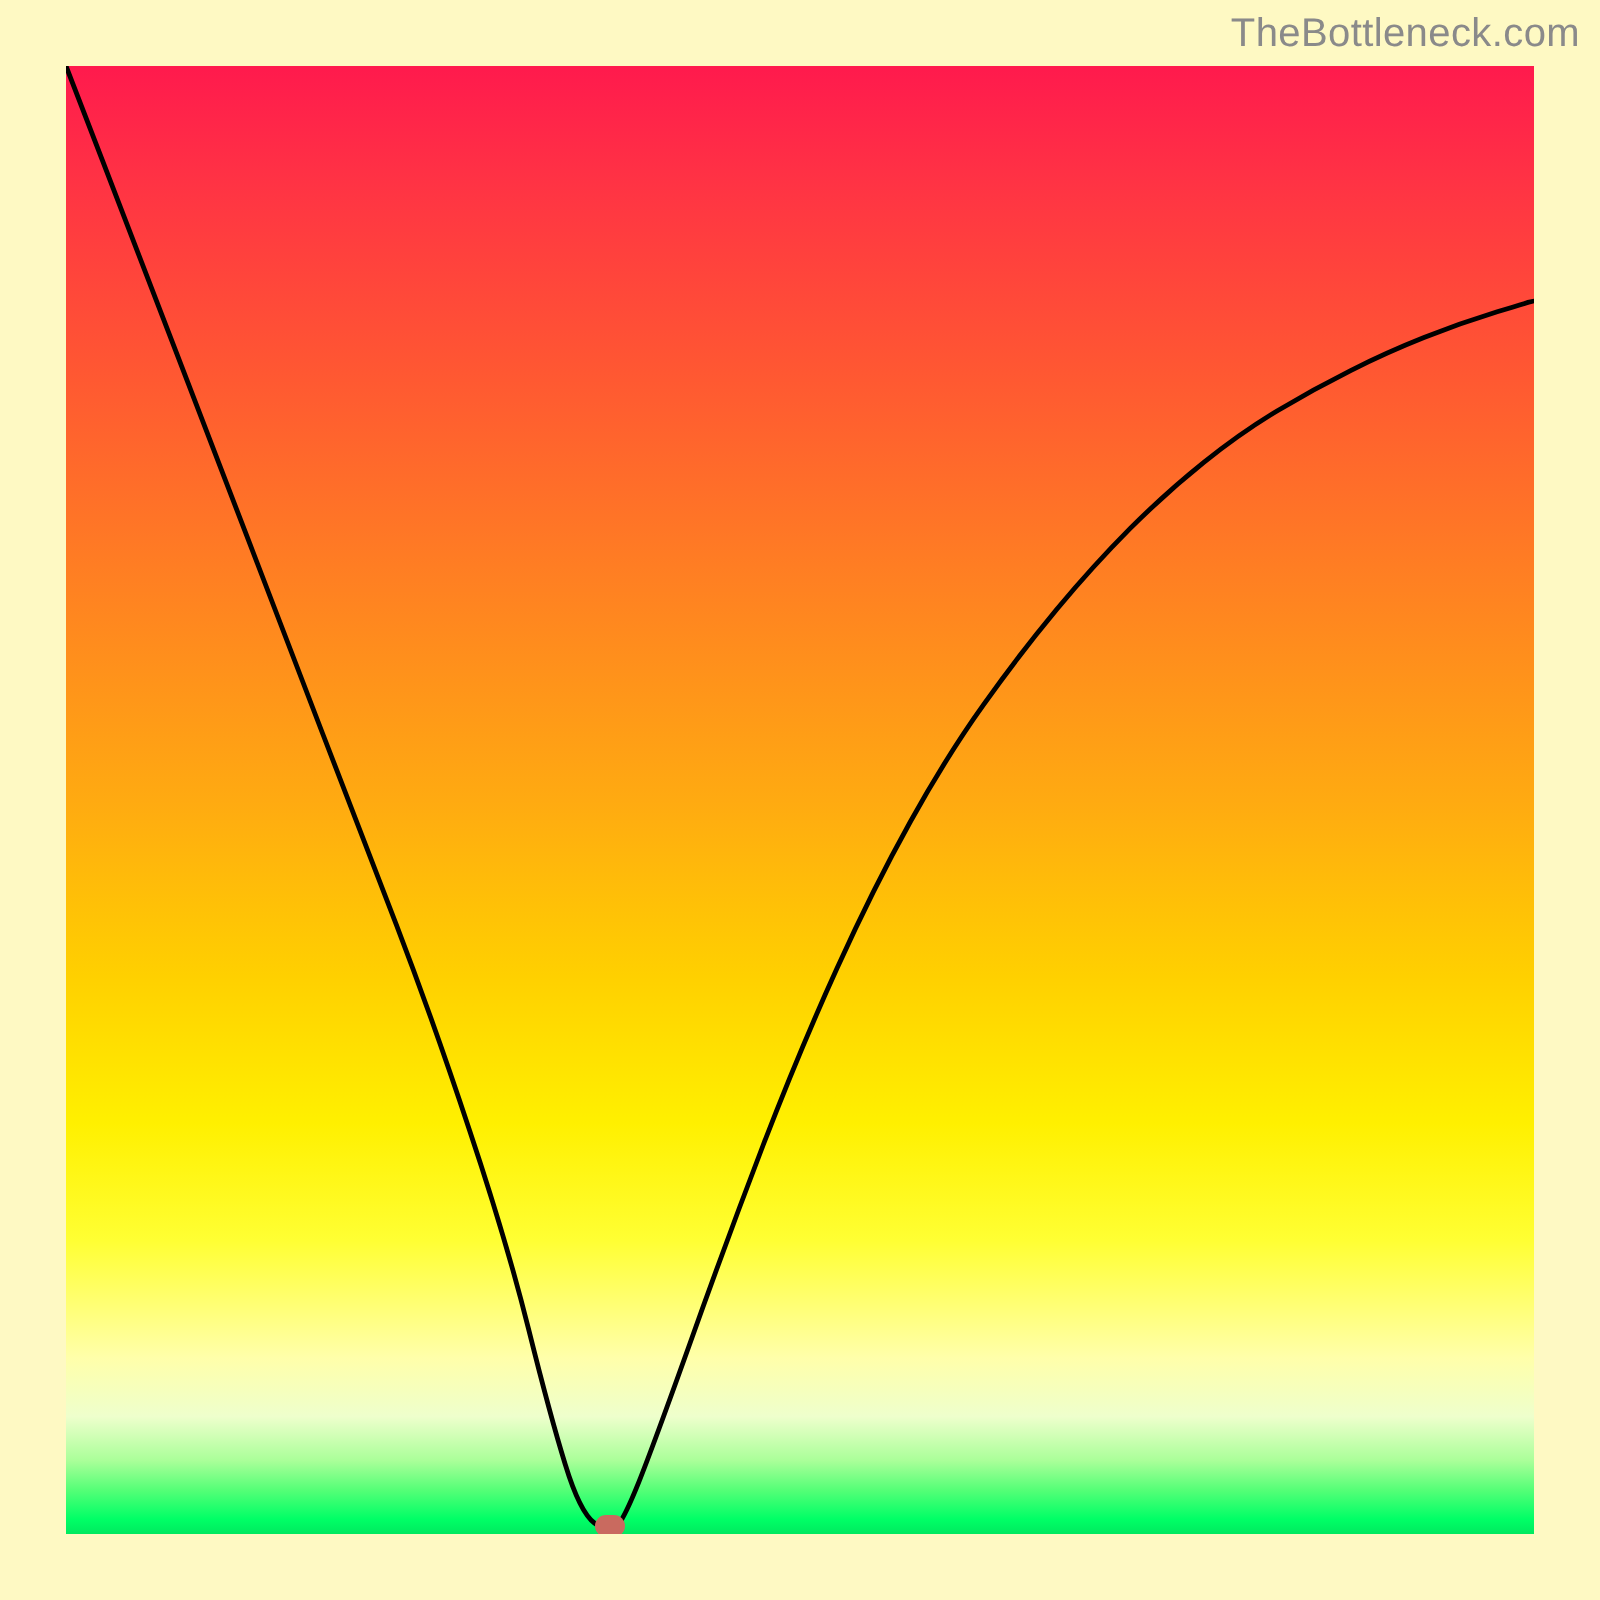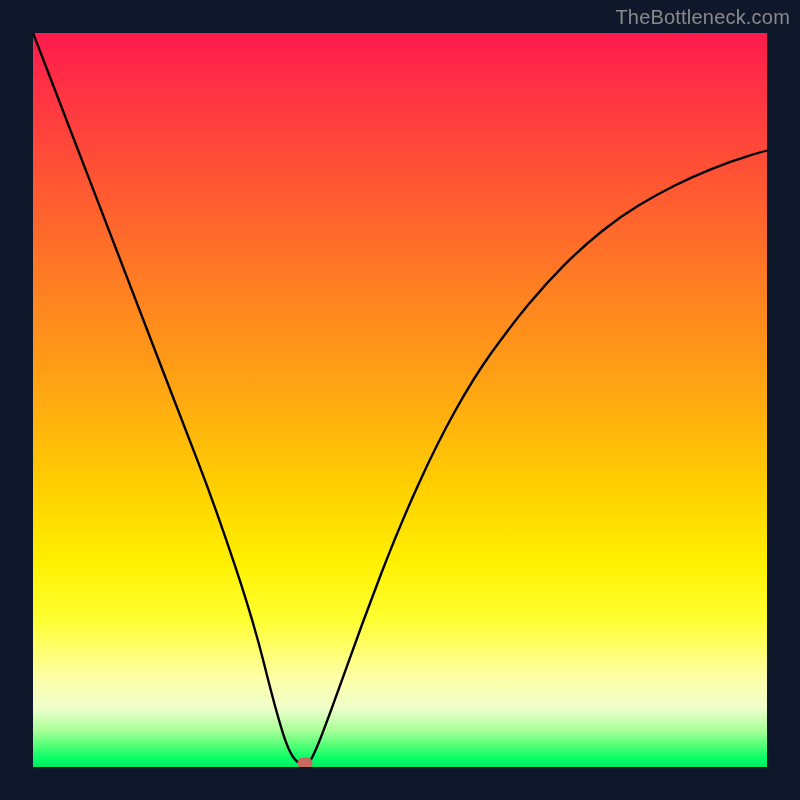--- a/index.html
+++ b/index.html
@@ -2,21 +2,21 @@
 <html><head>
 <meta charset="utf-8">
 <style>
   * { margin: 0; padding: 0; box-sizing: border-box; }
   html, body { width: 800px; height: 800px; overflow: hidden; }
   body { background: #000; font-family: Arial, sans-serif; }
   .frame {
     position: absolute;
     left: 0; top: 0;
     width: 800px; height: 800px;
-    background: #0f172a;
+    background: #fef9c3;
   }
   .plot-area {
     position: absolute;
     left: 33px;
     top: 33px;
     width: 734px;
     height: 734px;
     overflow: hidden;
   }
   .gradient {

